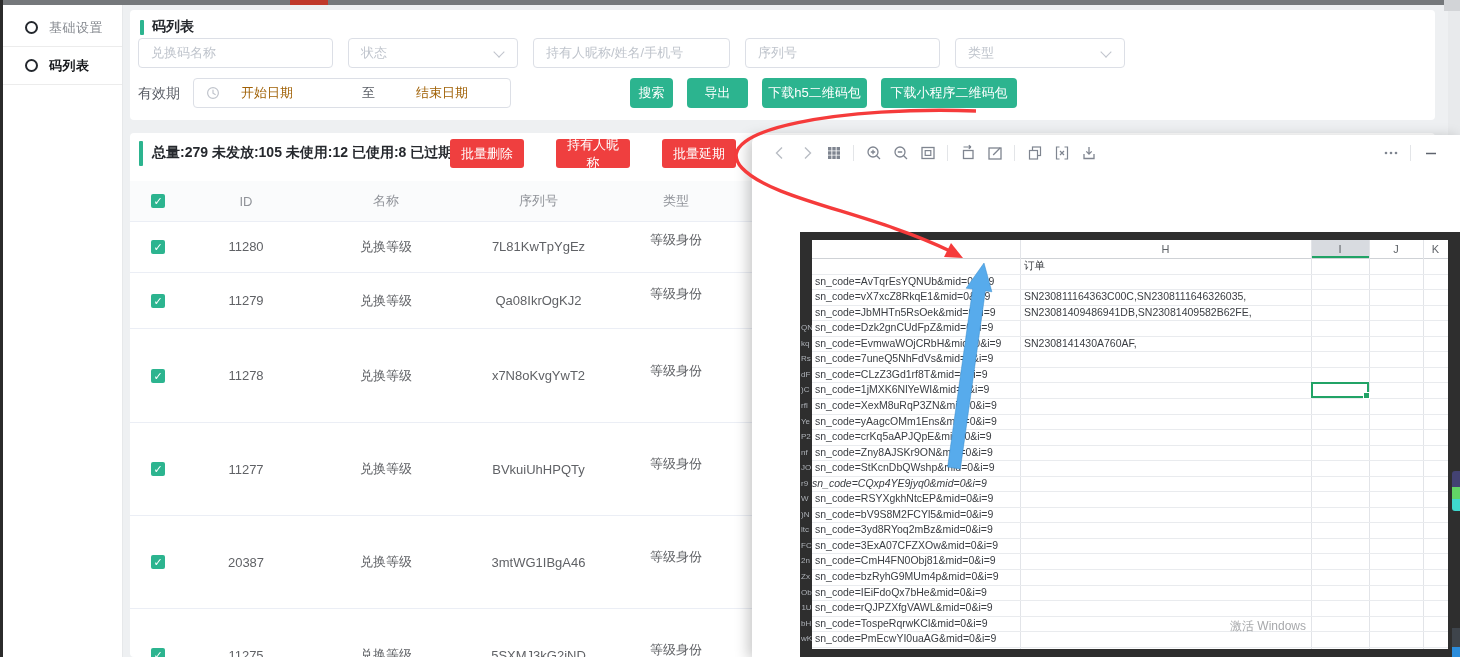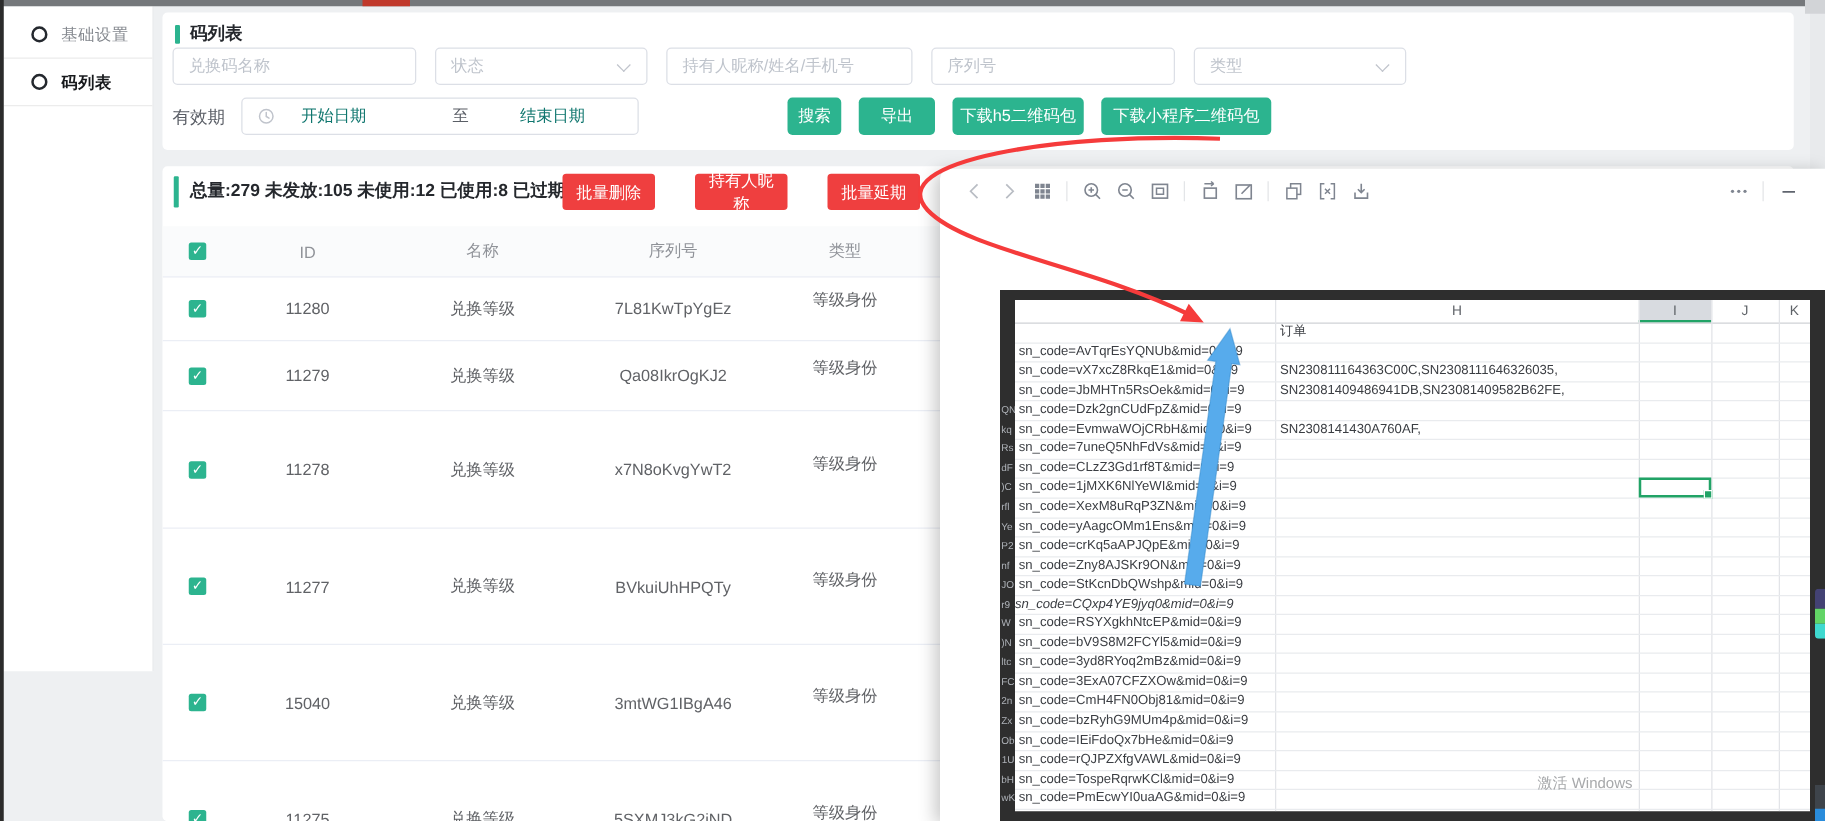--- a/index.html
+++ b/index.html
@@ -8,38 +8,38 @@
   .abs{position:absolute}
 
   
   #top-edge{left:0;top:0;width:1460px;height:5px;background:#75787b;z-index:3}
   #top-red{left:290px;top:0;width:38px;height:5px;background:#c0392b;z-index:4}
   #top-right-block{left:1444px;top:0;width:16px;height:11px;background:#d2d4d7;z-index:4}
   #left-edge{left:0;top:0;width:3px;height:657px;background:#2b2b2b;z-index:3}
   #scroll-strip{left:1448px;top:5px;width:12px;height:130px;background:#e8eaec;z-index:1}
 
   
-  #sidebar{left:3px;top:5px;width:119px;height:532px;background:#fff;border-right:1px solid #e6e8ea;z-index:2}
+  #sidebar{left:3px;top:5px;width:119px;height:652px;background:#fff;border-right:1px solid #e6e8ea;z-index:2}
   .side-item{display:flex;align-items:center;height:37px;padding-left:22px;gap:11px;cursor:pointer}
   .side-item .ring{width:9px;height:9px;border:2px solid #24282e;border-radius:50%;flex:none}
   .side-label{font-size:13px;color:#85898f;letter-spacing:.5px}
   .side-item.active{border-top:1px solid #ececec;border-bottom:1px solid #ececec}
   .side-item.active .side-label{color:#17191c;font-weight:bold}
 
   
   #filter-panel{left:130px;top:10px;width:1305px;height:110px;background:#fff;border-radius:4px}
   .accent-bar{width:4px;background:#2cb48f;border-radius:1px}
   #filter-title-bar{left:10px;top:10px;height:15px}
   #filter-title{left:22px;top:8px;font-size:14px;font-weight:bold;color:#25282d}
   .f-field{position:absolute;top:28px;height:30px;border:1px solid #dcdfe6;border-radius:4px;background:#fff;box-sizing:border-box}
   .f-field .ph{position:absolute;left:12px;top:0;line-height:28px;font-size:13px;color:#bfc4cc;white-space:nowrap}
   .chev{position:absolute;right:14px;top:9px;width:7px;height:7px;border-right:1.4px solid #c0c4cc;border-bottom:1.4px solid #c0c4cc;transform:rotate(45deg)}
   #validity-label{left:8px;top:68px;height:30px;line-height:30px;font-size:14px;color:#5a5e66}
   #date-range{left:63px;top:68px;width:318px;height:30px;border:1px solid #dcdfe6;border-radius:4px;box-sizing:border-box;display:flex;align-items:center}
-  #date-range .dr-ph{font-size:13px;color:#0f766e;white-space:nowrap}
+  #date-range .dr-ph{font-size:13px;color:#a16207;white-space:nowrap}
   #dr-start{position:absolute;left:47px;top:0;line-height:28px}
   #dr-sep{position:absolute;left:168px;top:0;line-height:28px;color:#5a5e66;font-size:13px}
   #dr-end{position:absolute;left:222px;top:0;line-height:28px}
   #clock-icon{position:absolute;left:12px;top:7px}
   .g-btn{position:absolute;top:68px;height:30px;background:#2cb48f;color:#fff;font-size:13px;border:none;border-radius:4px;
          display:flex;align-items:center;justify-content:center;cursor:pointer;font-family:inherit;white-space:nowrap}
 
   
   #list-panel{left:130px;top:133px;width:1305px;height:524px;background:#fff;border-radius:4px;overflow:hidden}
   #summary-bar{left:9px;top:8px;height:25px}
@@ -197,21 +197,21 @@
         </div>
         <div class="tcell" style="width: 120px;">11277</div>
         <div class="tcell" style="width: 160px;">兑换等级</div>
         <div class="tcell" style="width: 145px;">BVkuiUhHPQTy</div>
         <div class="tcell" style="width: 130px; margin-top: -10px;">等级身份</div>
       </div>
       <div class="t-row" style="height: 92px;">
         <div class="tcell" style="width: 56px;">
           <div class="cb">✓</div>
         </div>
-        <div class="tcell" style="width: 120px;">15040</div>
+        <div class="tcell" style="width: 120px;">20387</div>
         <div class="tcell" style="width: 160px;">兑换等级</div>
         <div class="tcell" style="width: 145px;">3mtWG1IBgA46</div>
         <div class="tcell" style="width: 130px; margin-top: -10px;">等级身份</div>
       </div>
       <div class="t-row" style="height: 92px;">
         <div class="tcell" style="width: 56px;">
           <div class="cb">✓</div>
         </div>
         <div class="tcell" style="width: 120px;">11275</div>
         <div class="tcell" style="width: 160px;">兑换等级</div>

